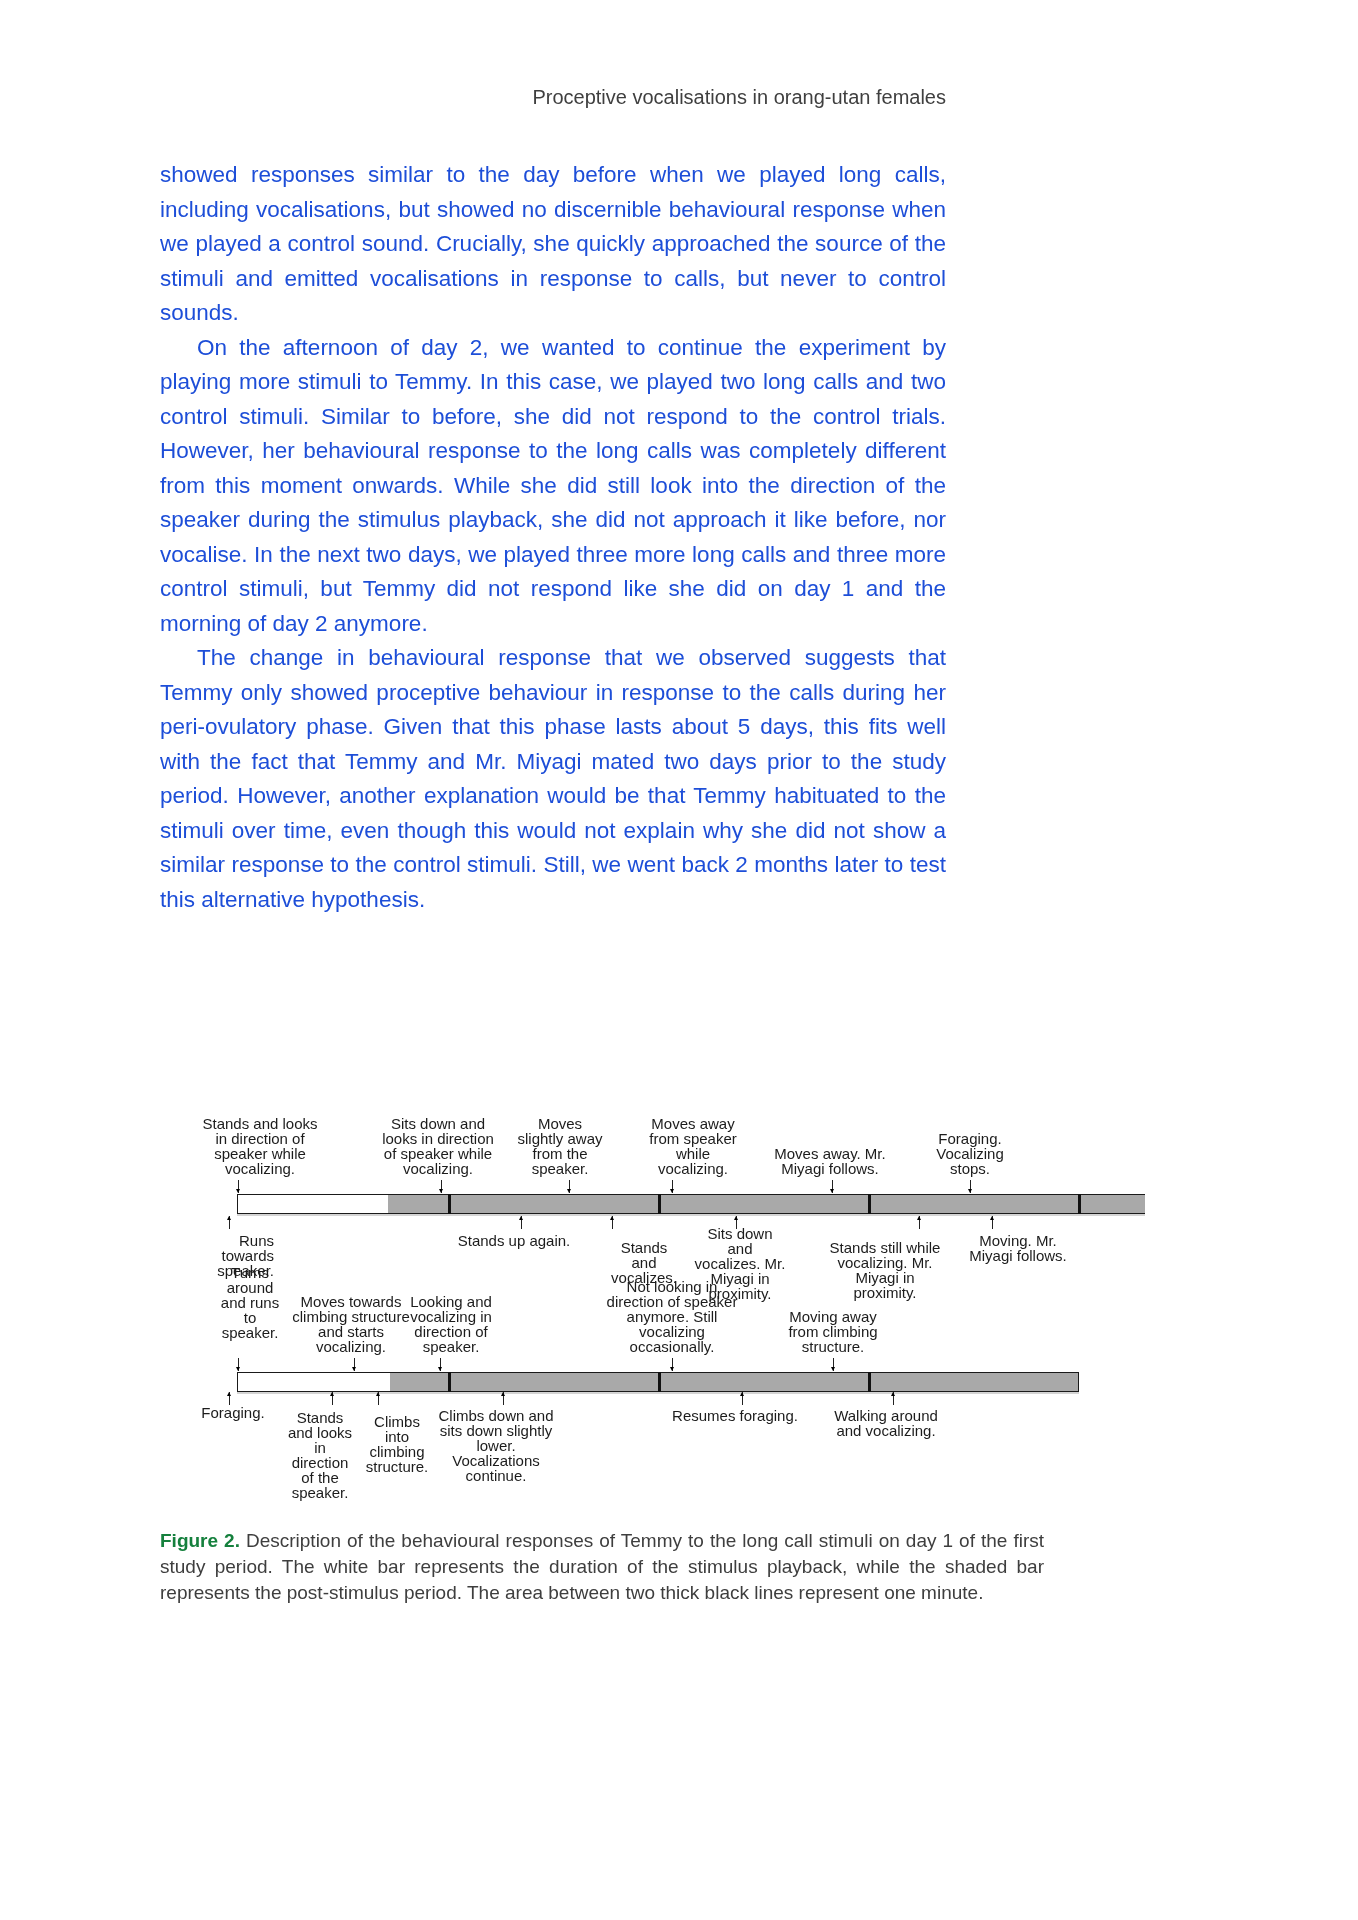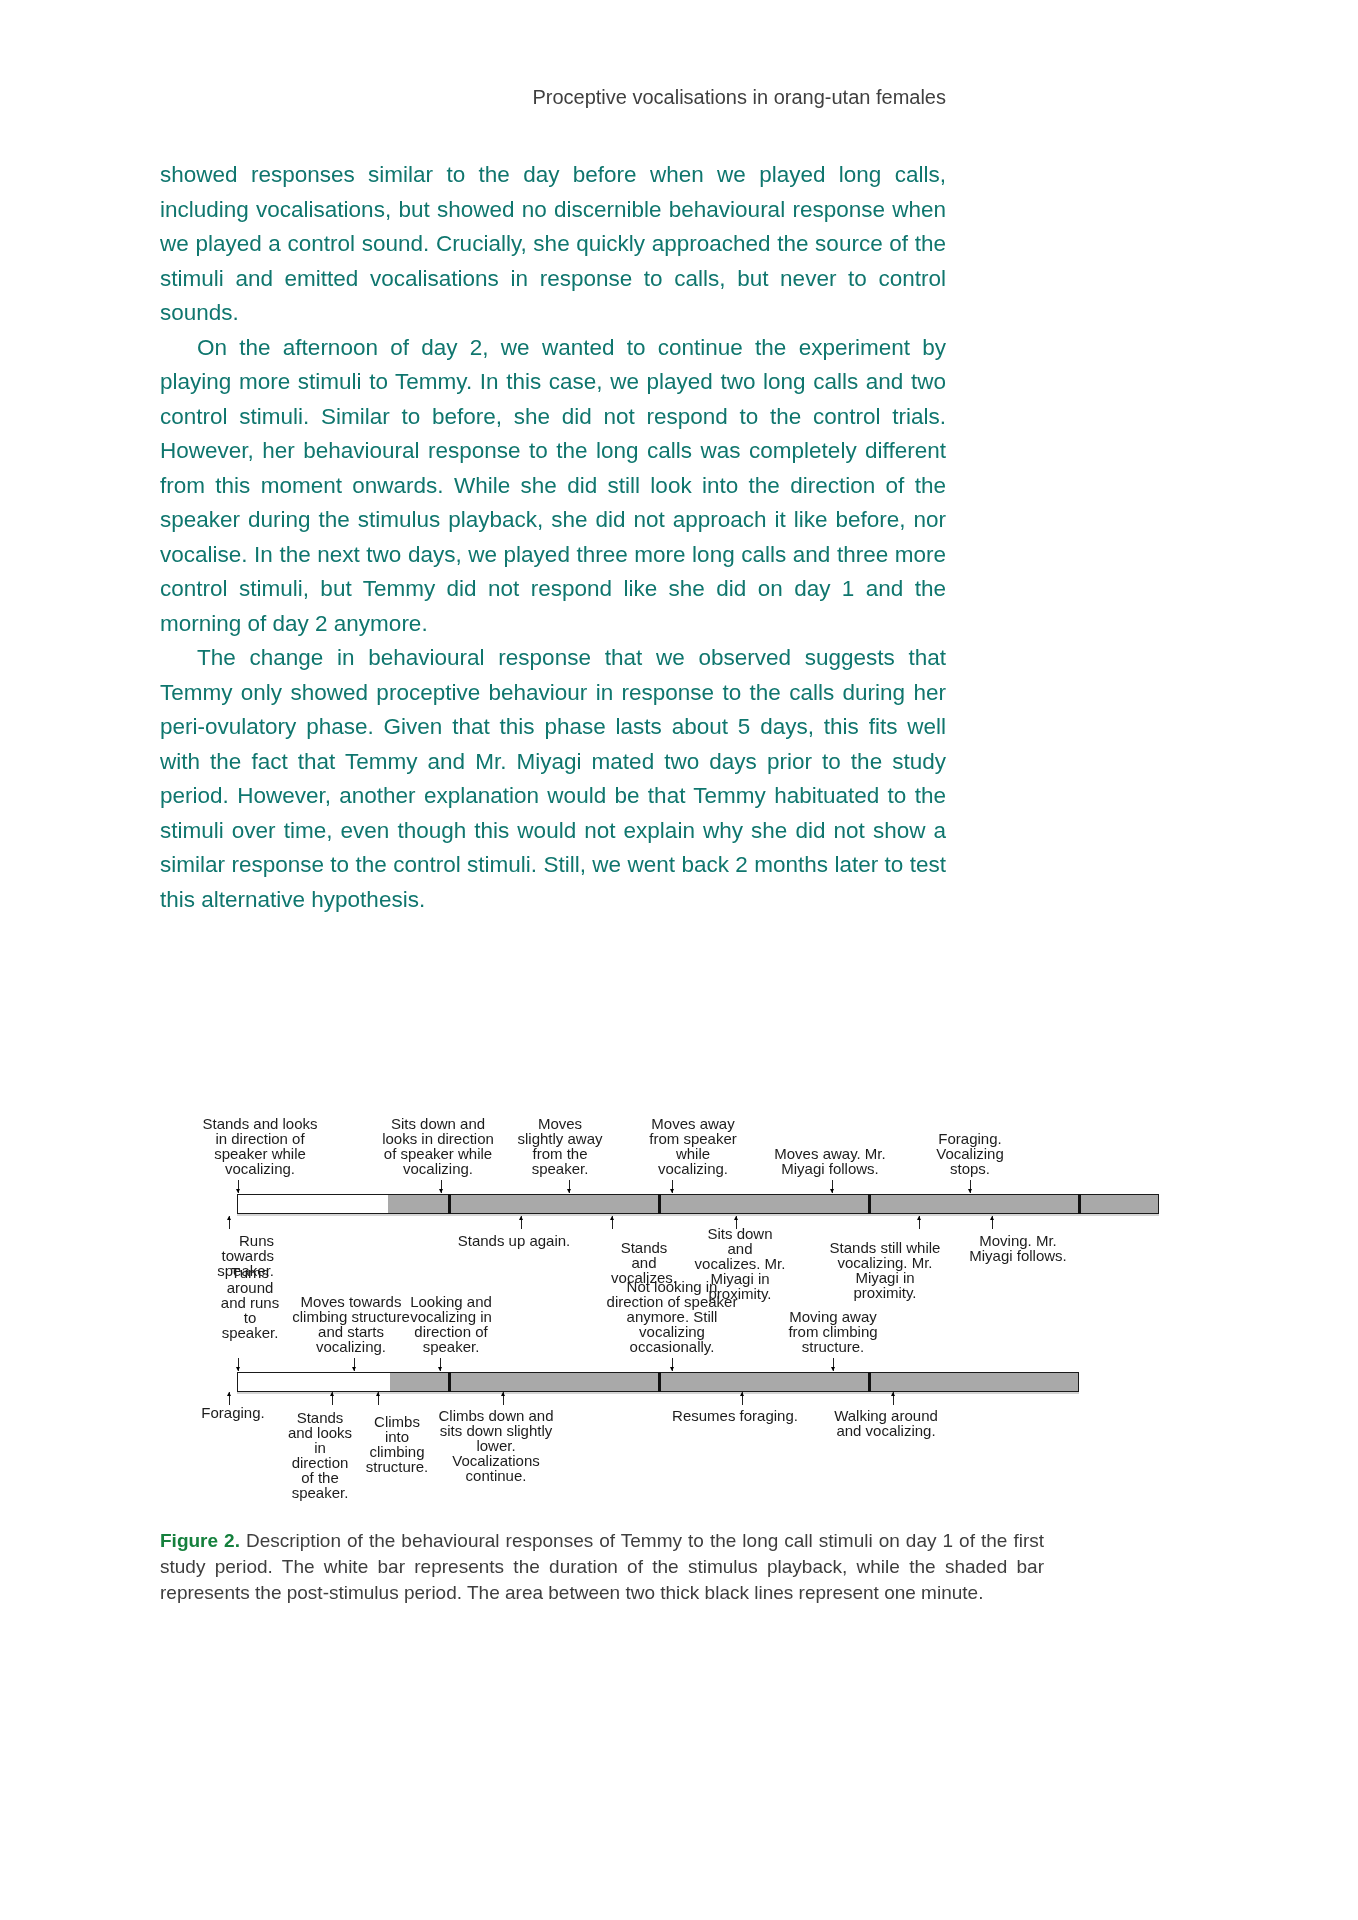--- a/index.html
+++ b/index.html
@@ -1,26 +1,26 @@
 <!DOCTYPE html>
 <html><head>
 <meta charset="utf-8">
 <style>
   html,body { margin:0; padding:0; background:#ffffff; }
   .page {
     position:relative; width:1145px; height:1920px; background:#ffffff;
-    font-family:"Liberation Sans", sans-serif; overflow:hidden;padding-left:22px;
+    font-family:"Liberation Sans", sans-serif; overflow:hidden;
   }
   .running-head {
     position:absolute; left:160px; top:86px; width:786px;
     text-align:right; font-size:20px; color:#3f3f3f;
   }
   .bodytext {
     position:absolute; left:160px; top:158px; width:786px;
-    font-size:22.5px; line-height:34.5px; color:#0f766e;
+    font-size:22.5px; line-height:34.5px; color:#1d4ed8;
     text-align:justify;
   }
   .bodytext p { margin:0; }
   .bodytext p.indent { text-indent:37px; }
 
   
   .figure { position:absolute; left:175px; top:1100px; width:1010px; height:400px; }
   .bar {
     position:absolute; left:62px; height:18px; background:#a9a9a9;
     border:1px solid #1a1a1a; box-shadow:0 2px 0 0 #d4d4d4;

